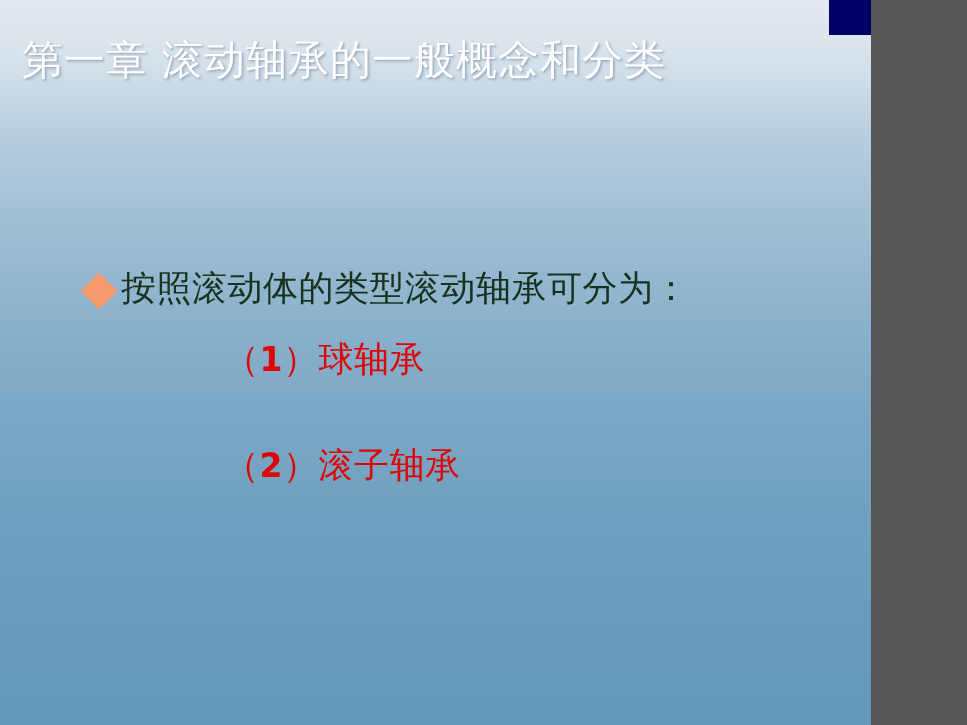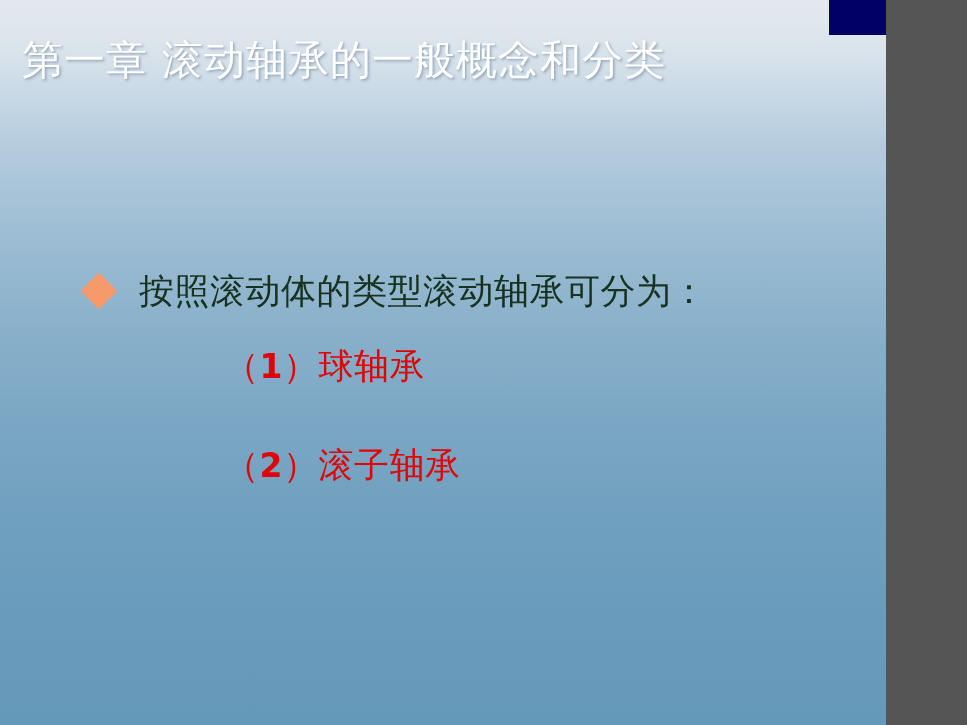--- a/index.html
+++ b/index.html
@@ -23,21 +23,20 @@
         #c4d6e4 105px,
         #b4cbdd 150px,
         #a3c1d6 210px,
         #93b7cf 280px,
         #86aec9 350px,
         #7ba7c4 420px,
         #72a1c0 500px,
         #6b9dbd 580px,
         #679abb 660px,
         #6599ba 725px);
-    padding-left: 15px;
   }
 
   
   .navy-block {
     position: absolute;
     left: 829px;
     top: 0px;
     width: 138px;
     height: 35px;
     background: #000066;
@@ -87,44 +86,43 @@
     height: 26px;
     background: #f79a6b;
     transform: rotate(45deg);
     flex: 0 0 auto;
     margin-right: 9px;
   }
 
   .bullet-text {
     color: #17321f;
     font-size: 35px;
-    font-family: Liberation Sans, sans-serif;
+    font-family: Liberation Mono, monospace;
     letter-spacing: 0.5px;
     line-height: 1.1;
-    margin-left: 18px;
   }
 
   
   .red-item {
     position: absolute;
     color: #e00505;
     font-size: 35px;
     font-family: "DejaVu Serif", serif;
     white-space: nowrap;
     letter-spacing: 0.5px;
     line-height: 1.1;
   }
 
   .red-item .num {
     font-family: "DejaVu Sans", sans-serif;
     font-weight: bold;
     font-size: 33px;
   }
 
-  .red-item-1 { left: 224px; top: 347px; }
+  .red-item-1 { left: 224px; top: 340px; }
   .red-item-2 { left: 224px; top: 446px; }
 
   .paren {
     font-family: "DejaVu Serif", serif;
   }
 </style>
 </head>
 <body>
 
 <div id="slide">

